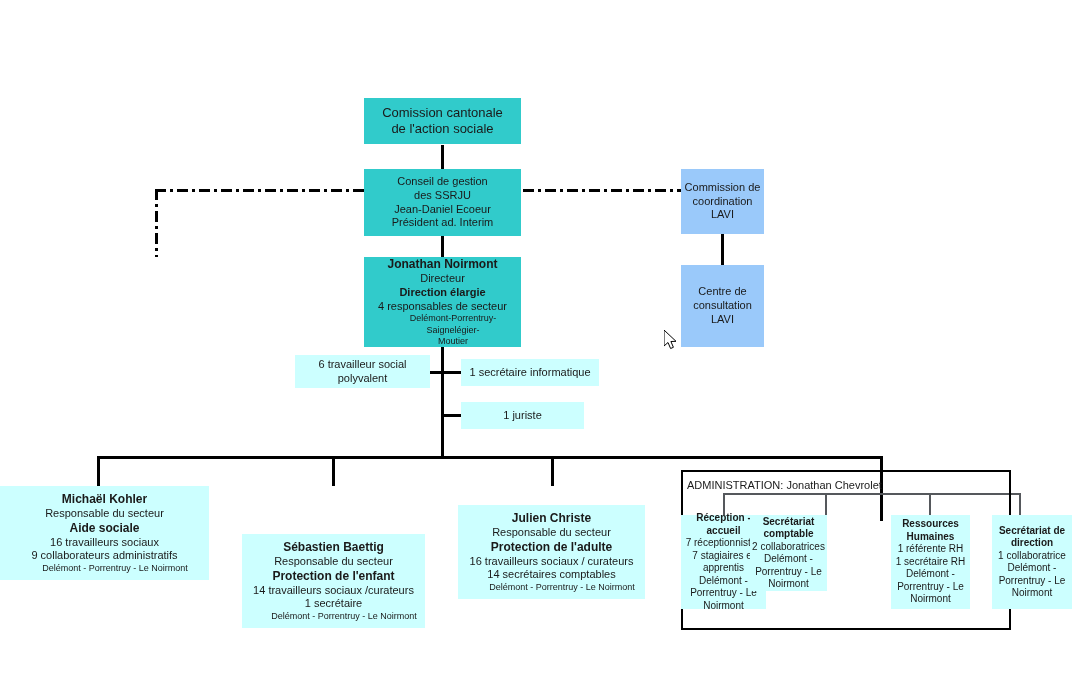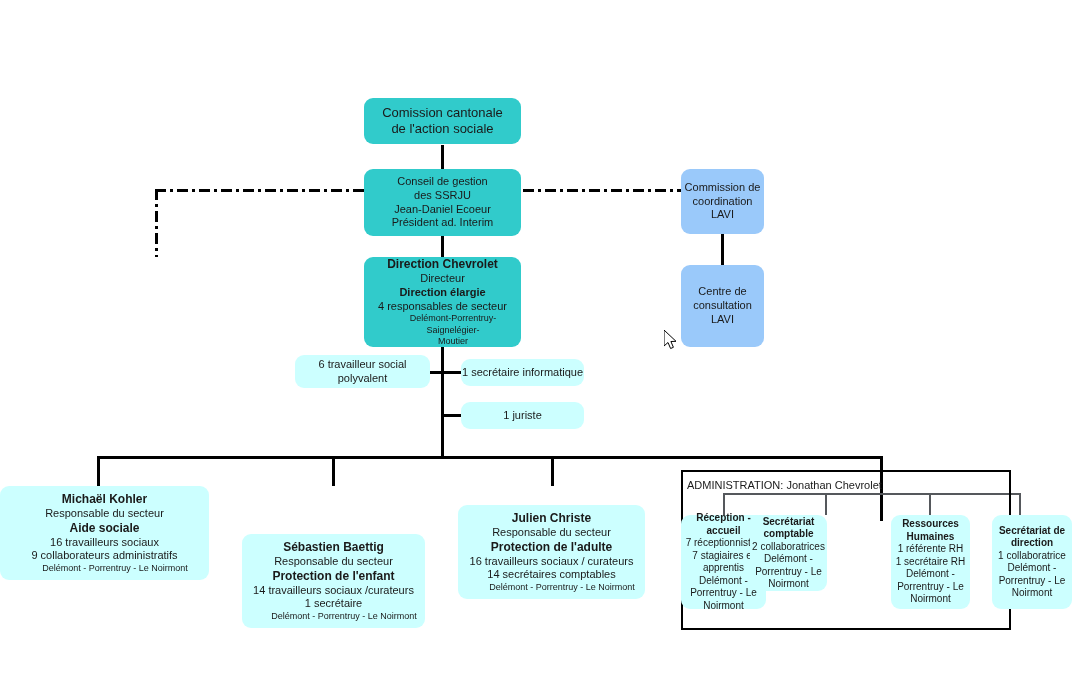--- a/index.html
+++ b/index.html
@@ -14,21 +14,20 @@
   #canvas{position:absolute;left:0;top:0;width:1081px;height:696px;}
   .box{
     position:absolute;
     box-sizing:border-box;
     display:flex;
     flex-direction:column;
     align-items:center;
     justify-content:center;
     text-align:center;
     line-height:1.25;
-    border-radius:9px;
   }
   .teal{background:#31cbcb;}
   .blue{background:#9ac9fa;}
   .cyan{background:#ccffff;}
   .ln{position:absolute;background:#000000;}
   .vln{width:3px;}
   .hln{height:3px;}
   .thin{background:#55585c;}
   .t13{font-size:13px;}
   .t12{font-size:12px;}
@@ -107,21 +106,21 @@
   </div>
 
   <div class="box teal t11" style="left:364px;top:169px;width:157px;height:67px;">
     <span class="lbl">Conseil de gestion</span>
     <span class="lbl">des SSRJU</span>
     <span class="lbl">Jean-Daniel Ecoeur</span>
     <span class="lbl">Président ad. Interim</span>
   </div>
 
   <div class="box teal t11" style="left:364px;top:257px;width:157px;height:90px;">
-    <span class="lbl b t12">Direction Chevrolet</span>
+    <span class="lbl b t12">Jonathan Noirmont</span>
     <span class="lbl">Directeur</span>
     <span class="lbl b">Direction élargie</span>
     <span class="lbl">4 responsables de secteur</span>
     <span class="lbl t9">Delémont-Porrentruy-Saignelégier-</span>
     <span class="lbl t9">Moutier</span>
   </div>
 
 
   <div class="box blue t11" style="left:681px;top:169px;width:83px;height:65px;">
     <span class="lbl">Commission de</span>
@@ -132,21 +131,21 @@
   <div class="box blue t11" style="left:681px;top:265px;width:83px;height:82px;">
     <span class="lbl">Centre de</span>
     <span class="lbl">consultation LAVI</span>
   </div>
 
   <div class="box cyan t11" style="left:295px;top:355px;width:135px;height:33px;">
     <span class="lbl">6 travailleur social</span>
     <span class="lbl">polyvalent</span>
   </div>
 
-  <div class="box cyan t11" style="left:461px;top:359px;width:123px;height:27px;">
+  <div class="box cyan t11" style="left:461px;top:359px;width:138px;height:27px;">
     <span class="lbl">1 secrétaire informatique</span>
   </div>
 
   <div class="box cyan t11" style="left:461px;top:402px;width:123px;height:27px;">
     <span class="lbl">1 juriste</span>
   </div>
 
   <div class="box cyan" style="left:0px;top:486px;width:209px;height:94px;">
     <span class="lbl b t12">Michaël Kohler</span>
     <span class="lbl t11">Responsable du secteur</span>

